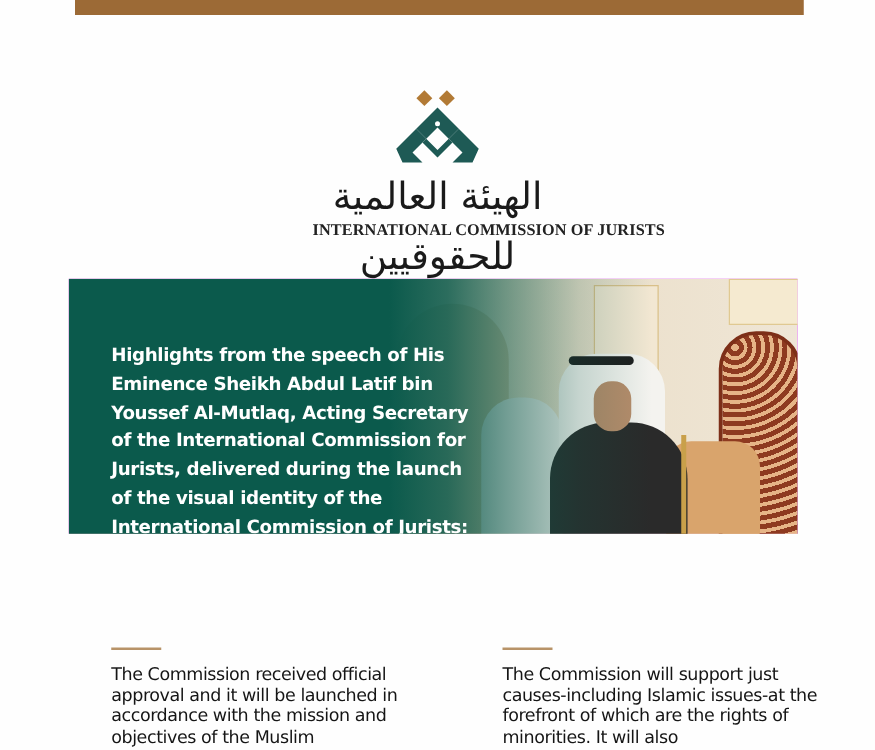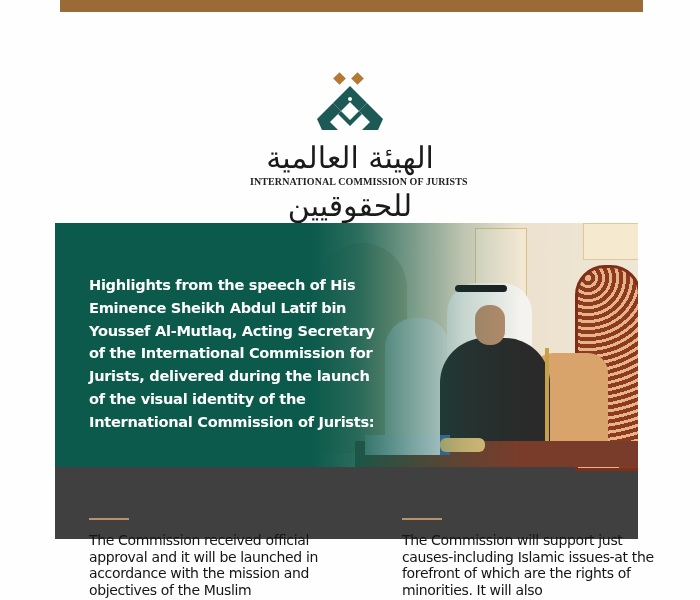--- a/index.html
+++ b/index.html
@@ -17,26 +17,26 @@
     position: absolute; left: 250px; top: 72px; width: 200px; height: 120px;
   }
   .logo svg { display: block; margin: 0 auto; }
   .logo-arabic {
     position: absolute; left: 0; top: 62px; width: 200px; text-align: center;
     font-family: "DejaVu Serif", serif; font-size: 30px; line-height: 48px; color: #1a1a1a;
     letter-spacing: -1px;
   }
   .logo-english {
     position: absolute; left: 0; top: 104px; width: 200px; text-align: center;
-    font-family: "Liberation Serif", "DejaVu Serif", serif; font-size: 10px; font-weight: bold;
+    font-family: "Liberation Serif", "DejaVu Serif", serif; font-size: 13px; font-weight: bold;
     color: #222; letter-spacing: 0.1px; white-space: nowrap;
   }
   .banner {
-    position: absolute; left: 55px; top: 223px; width: 583px; height: 316px;
-    overflow: hidden; background: #404040;
+    position: absolute; left: 55px; top: 223px; width: 583px; height: 204px;
+    overflow: hidden; background: #d946ef;
   }
   .photo {
     position: absolute; left: 0; top: 0; width: 583px; height: 244px;
     background:
       linear-gradient(180deg, rgba(0,0,0,0) 0%, rgba(0,0,0,0) 100%);
   }
   .photo .wall { position:absolute; left:0; top:0; width:583px; height:244px;
     background: linear-gradient(90deg, #d9c8a6 0%, #e9dcc4 55%, #efe6d6 100%); }
   .photo .arch-left { position:absolute; left:262px; top:20px; width:90px; height:210px;
     border-radius: 45px 45px 0 0; background:#c9b58e; opacity:.7; }

